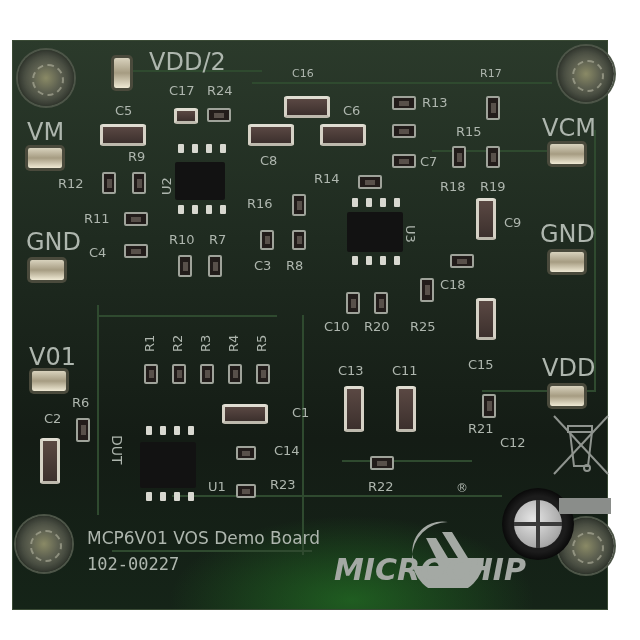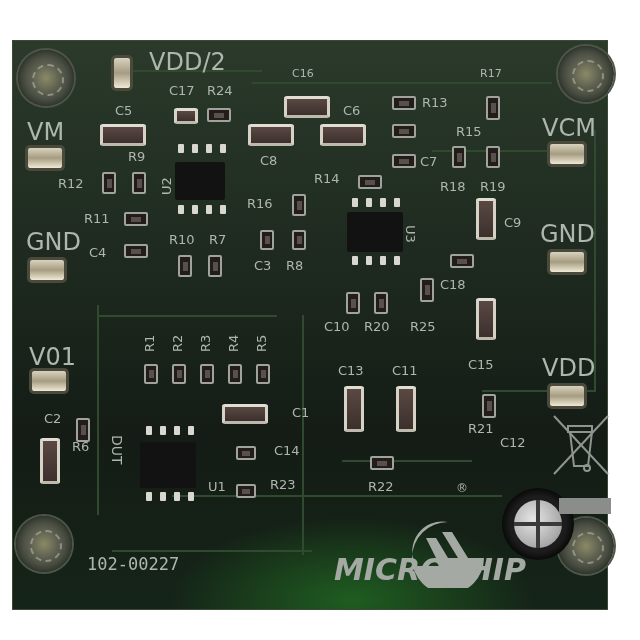--- a/index.html
+++ b/index.html
@@ -206,21 +206,21 @@
   <div class="silk" style="left:352px;top:280px;">R20</div>
   <div class="silk" style="left:456px;top:318px;">C15</div>
   <div class="silk" style="left:326px;top:324px;">C13</div>
   <div class="silk" style="left:380px;top:324px;">C11</div>
   <div class="silk" style="left:456px;top:382px;">R21</div>
   <div class="silk" style="left:488px;top:396px;">C12</div>
   <div class="silk" style="left:356px;top:440px;">R22</div>
   <div class="silk" style="left:262px;top:404px;">C14</div>
   <div class="silk" style="left:258px;top:438px;">R23</div>
   <div class="silk" style="left:280px;top:366px;">C1</div>
-  <div class="silk" style="left:60px;top:356px;margin-top:44px;">R6</div>
+  <div class="silk" style="left:60px;top:356px;">R6</div>
   <div class="silk" style="left:32px;top:372px;">C2</div>
   <div class="silk rot" style="left:131px;top:312px;transform:rotate(-90deg);">R1</div>
   <div class="silk rot" style="left:159px;top:312px;transform:rotate(-90deg);">R2</div>
   <div class="silk rot" style="left:187px;top:312px;transform:rotate(-90deg);">R3</div>
   <div class="silk rot" style="left:215px;top:312px;transform:rotate(-90deg);">R4</div>
   <div class="silk rot" style="left:243px;top:312px;transform:rotate(-90deg);">R5</div>
 
   <div class="elco"></div>
   <div class="elco-v"></div>
 
@@ -234,14 +234,15 @@
     </g>
   </svg>
   <div class="barbox" style="left:547px;top:458px;"></div>
 
   <svg class="logo" viewBox="0 0 80 70">
     <path d="M40 4 A36 36 0 1 0 76 40 L60 40 L44 14 L34 14 L50 40 L40 40 L28 20 L18 20 L32 48 L8 48 A30 30 0 0 1 40 4 Z" fill="#a4a9a4"></path>
   </svg>
   <div class="silk" style="left:444px;top:442px;font-size:12px;">®</div>
   <div class="brand" style="left:322px;top:512px;">MICROCHIP</div>
 
+  <div class="silk mono" style="left:75px;top:490px;font-size:17px;font-family:'DejaVu Sans',sans-serif;">MCP6V01 VOS Demo Board</div>
   <div class="silk mono" style="left:75px;top:516px;font-size:17px;">102-00227</div>
 </div>
 
 </body></html>

